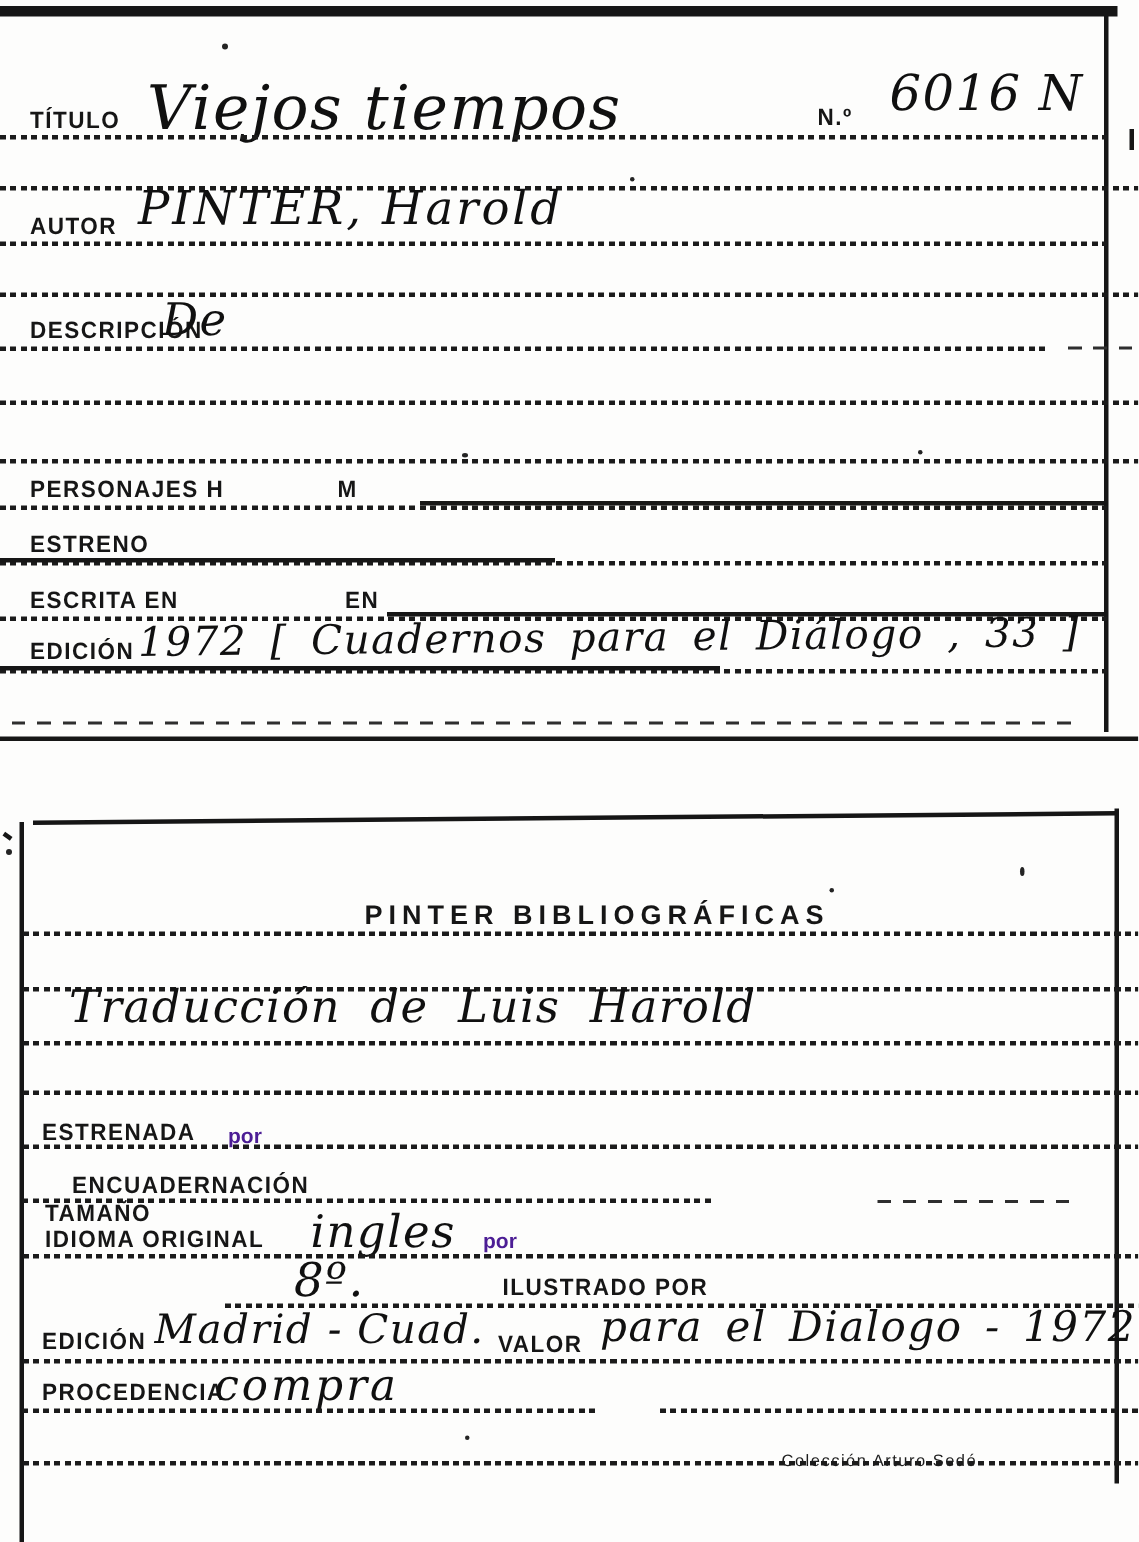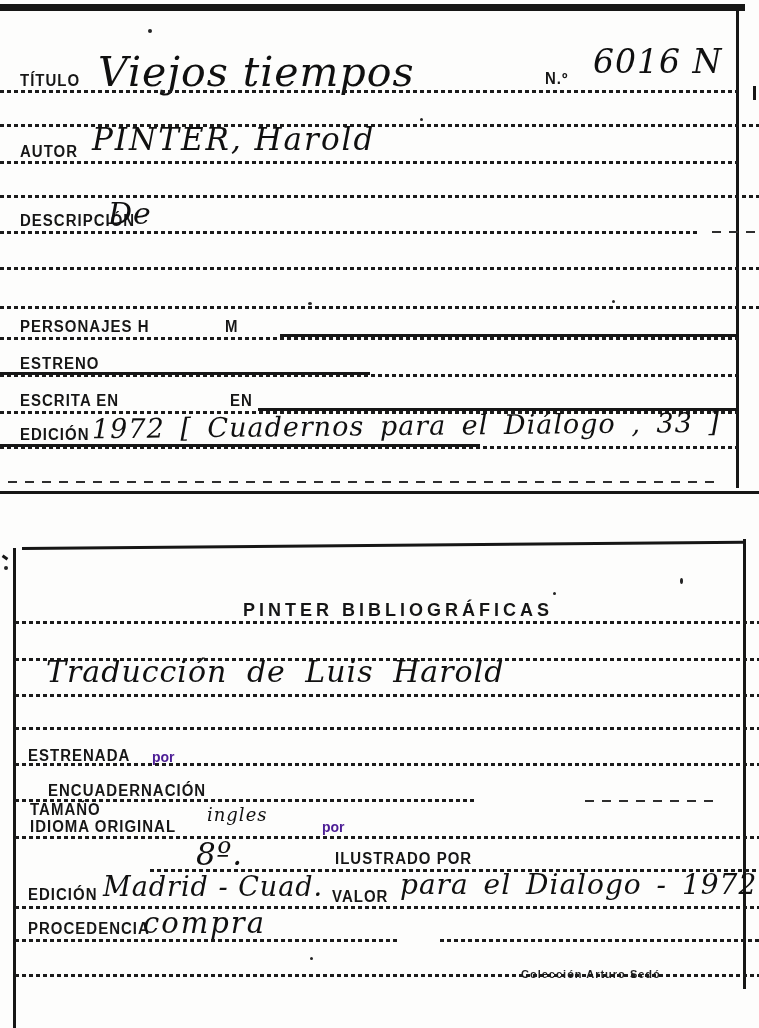--- a/index.html
+++ b/index.html
@@ -11,21 +11,21 @@
   .lbl {
     position:absolute; font-weight:700; font-size:15px; letter-spacing:1px;
     white-space:nowrap; color:#161616; transform:scaleY(1.05);
   }
   .lbl-sm { position:absolute; font-weight:700; font-size:14px; white-space:nowrap; color:#4c1d95; }
   .hdr {
     position:absolute; font-weight:700; font-size:18px; letter-spacing:4px;
     white-space:nowrap; color:#161616;
   }
   .tiny {
-    position:absolute; font-weight:700; font-size:11px; letter-spacing:1px;
+    position:absolute; font-weight:400; font-size:11px; letter-spacing:1px;
     white-space:nowrap; color:#1d1d1d;
   }
   
   .hw {
     position:absolute; font-family:"DejaVu Serif", serif; font-style:italic;
     color:#101010; white-space:nowrap; letter-spacing:1px;
   }
   
   .dot {
     position:absolute; height:3px;
@@ -109,21 +109,21 @@
 
     <div class="lbl" style="left:28px;top:747px;">ESTRENADA</div>
     <div class="lbl-sm" style="left:152px;top:749px;">por</div>
     <div class="dot" style="left:15px;top:763px;width:744px;"></div>
 
     <div class="lbl" style="left:28px;top:782px;margin-left:20px;">ENCUADERNACIÓN</div>
     <div class="dot" style="left:15px;top:799px;width:460px;"></div>
     <div class="dash" style="left:585px;top:800px;width:130px;"></div>
 
     <div class="lbl" style="left:30px;top:818px;text-align:center;">IDIOMA ORIGINAL</div>
-    <div class="hw" style="left:207px;top:804px;font-size:18px;">ingles</div>
+    <div class="hw" style="left:207px;top:804px;font-size:30px;">ingles</div>
     <div class="lbl-sm" style="left:322px;top:819px;">por</div>
     <div class="dot" style="left:15px;top:836px;width:744px;"></div>
 
     <div class="lbl" style="left:30px;top:801px;">TAMAÑO</div>
     <div class="hw" style="left:196px;top:836px;font-size:31px;">8º.</div>
     <div class="lbl" style="left:335px;top:850px;">ILUSTRADO POR</div>
     <div class="dot" style="left:150px;top:869px;width:609px;"></div>
 
     <div class="lbl" style="left:28px;top:886px;">EDICIÓN</div>
     <div class="hw" style="left:103px;top:871px;font-size:27px;">Madrid - Cuad.</div>

